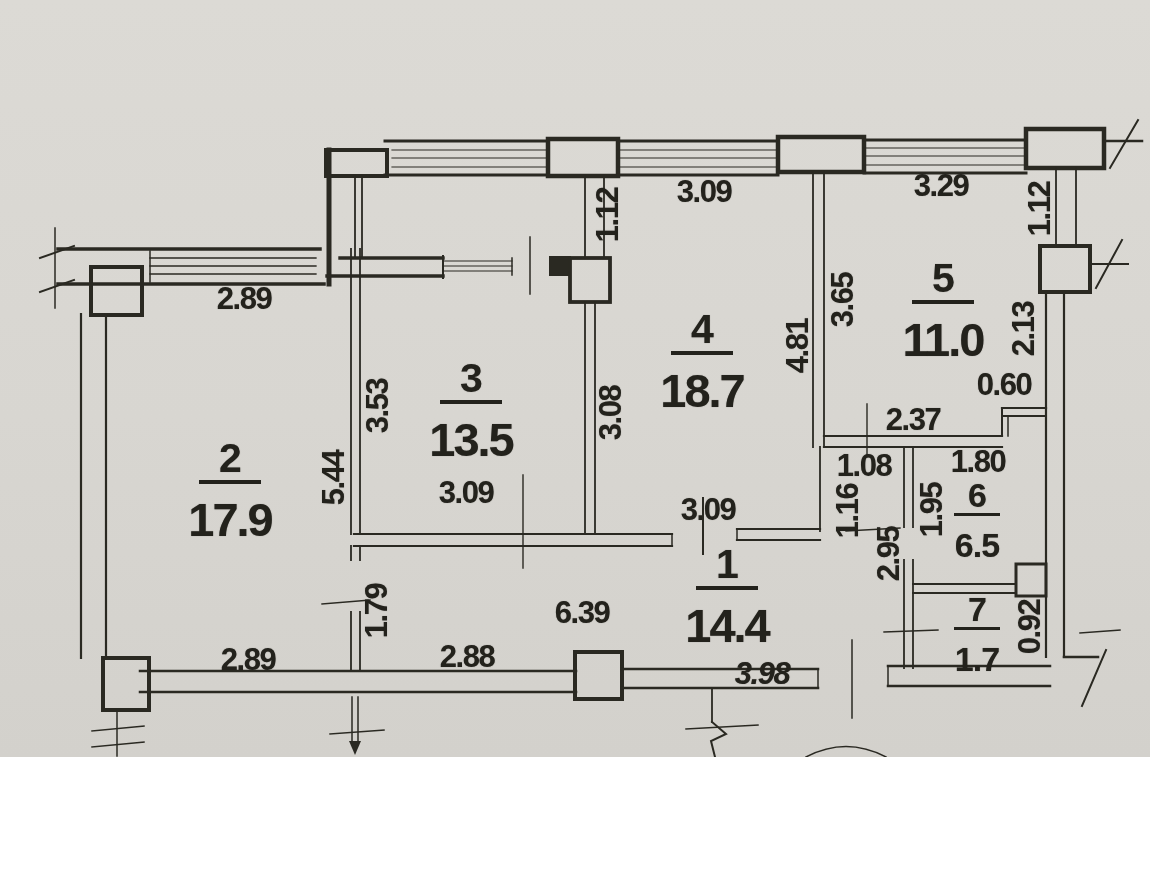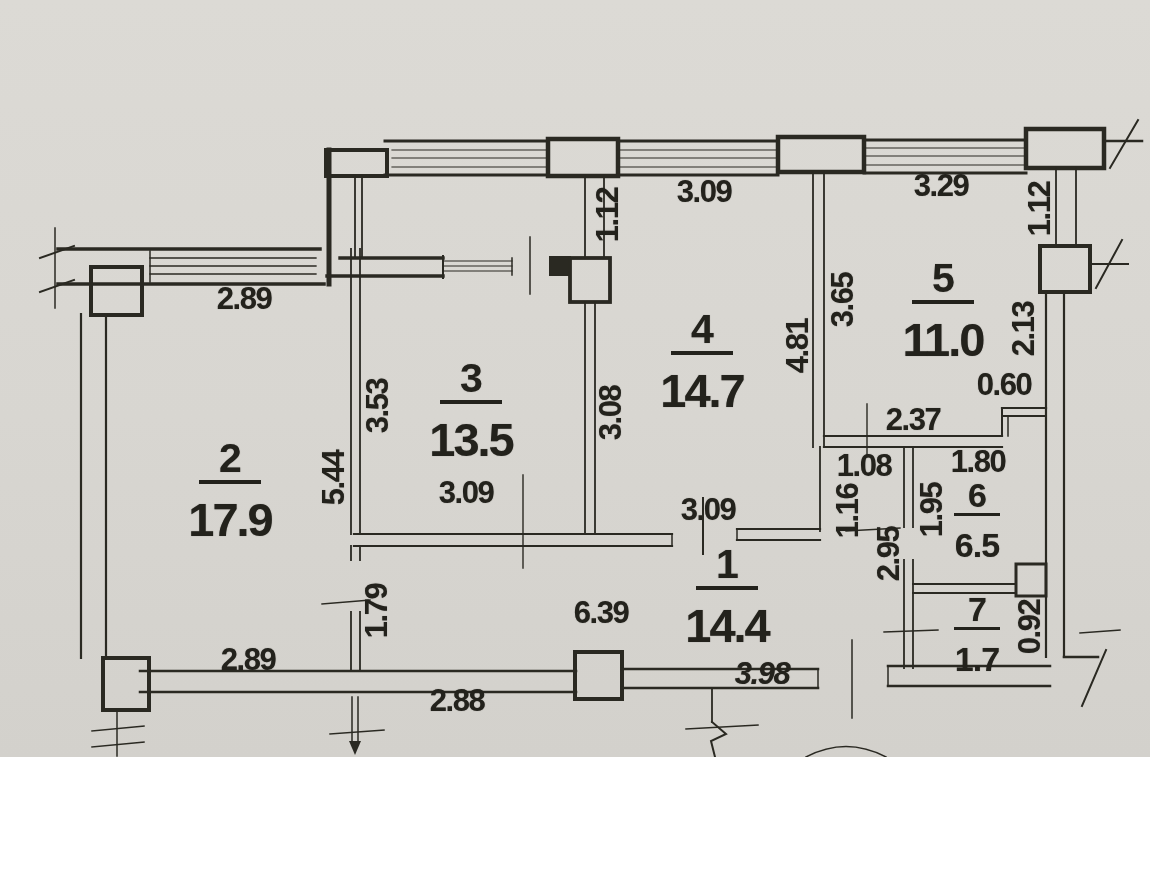--- a/index.html
+++ b/index.html
@@ -224,21 +224,21 @@
       <div class="room-label" style="left: 140px; top: 438px;">
         <div class="num">2</div>
         <div class="area">17.9</div>
       </div>
       <div class="room-label" style="left: 381px; top: 358px;">
         <div class="num">3</div>
         <div class="area">13.5</div>
       </div>
       <div class="room-label" style="left: 612px; top: 309px;">
         <div class="num">4</div>
-        <div class="area">14.7</div>
+        <div class="area">18.7</div>
       </div>
       <div class="room-label" style="left: 853px; top: 258px;">
         <div class="num">5</div>
         <div class="area">11.0</div>
       </div>
       <div class="room-label small" style="left: 887px; top: 478px;">
         <div class="num">6</div>
         <div class="area">6.5</div>
       </div>
       <div class="room-label small" style="left: 887px; top: 592px;">
@@ -260,24 +260,24 @@
       <div class="dim" style="left: 908px; top: 443px;">1.80</div>
       <div class="dim" style="left: 794px; top: 447px;">1.08</div>
       <div class="dim rot" style="left: 778px; top: 492px;">1.16</div>
       <div class="dim rot" style="left: 862px; top: 491px;">1.95</div>
       <div class="dim rot" style="left: 819px; top: 535px;">2.95</div>
       <div class="dim rot" style="left: 308px; top: 387px;">3.53</div>
       <div class="dim rot" style="left: 264px; top: 459px;">5.44</div>
       <div class="dim rot" style="left: 541px; top: 394px;">3.08</div>
       <div class="dim" style="left: 396px; top: 474px;">3.09</div>
       <div class="dim" style="left: 638px; top: 491px;">3.09</div>
-      <div class="dim" style="left: 531px; top: 594px;">6.39</div>
+      <div class="dim" style="left: 512px; top: 594px;">6.39</div>
       <div class="dim rot" style="left: 307px; top: 592px;">1.79</div>
       <div class="dim" style="left: 178px; top: 641px;">2.89</div>
-      <div class="dim" style="left: 387px; top: 638px; margin-top: 44px;">2.88</div>
+      <div class="dim" style="left: 397px; top: 638px;">2.88</div>
       <div class="dim" style="left: 692px; top: 655px; font-style: italic;">3.98</div>
       <div class="dim rot" style="left: 960px; top: 608px;">0.92</div>
     </div>
 
   <div class="tick-overlay" style="left:702px;top:497px;height:58px;"></div>
 
   <div id="white-strip"></div>
 </div>
 
 </body></html>

